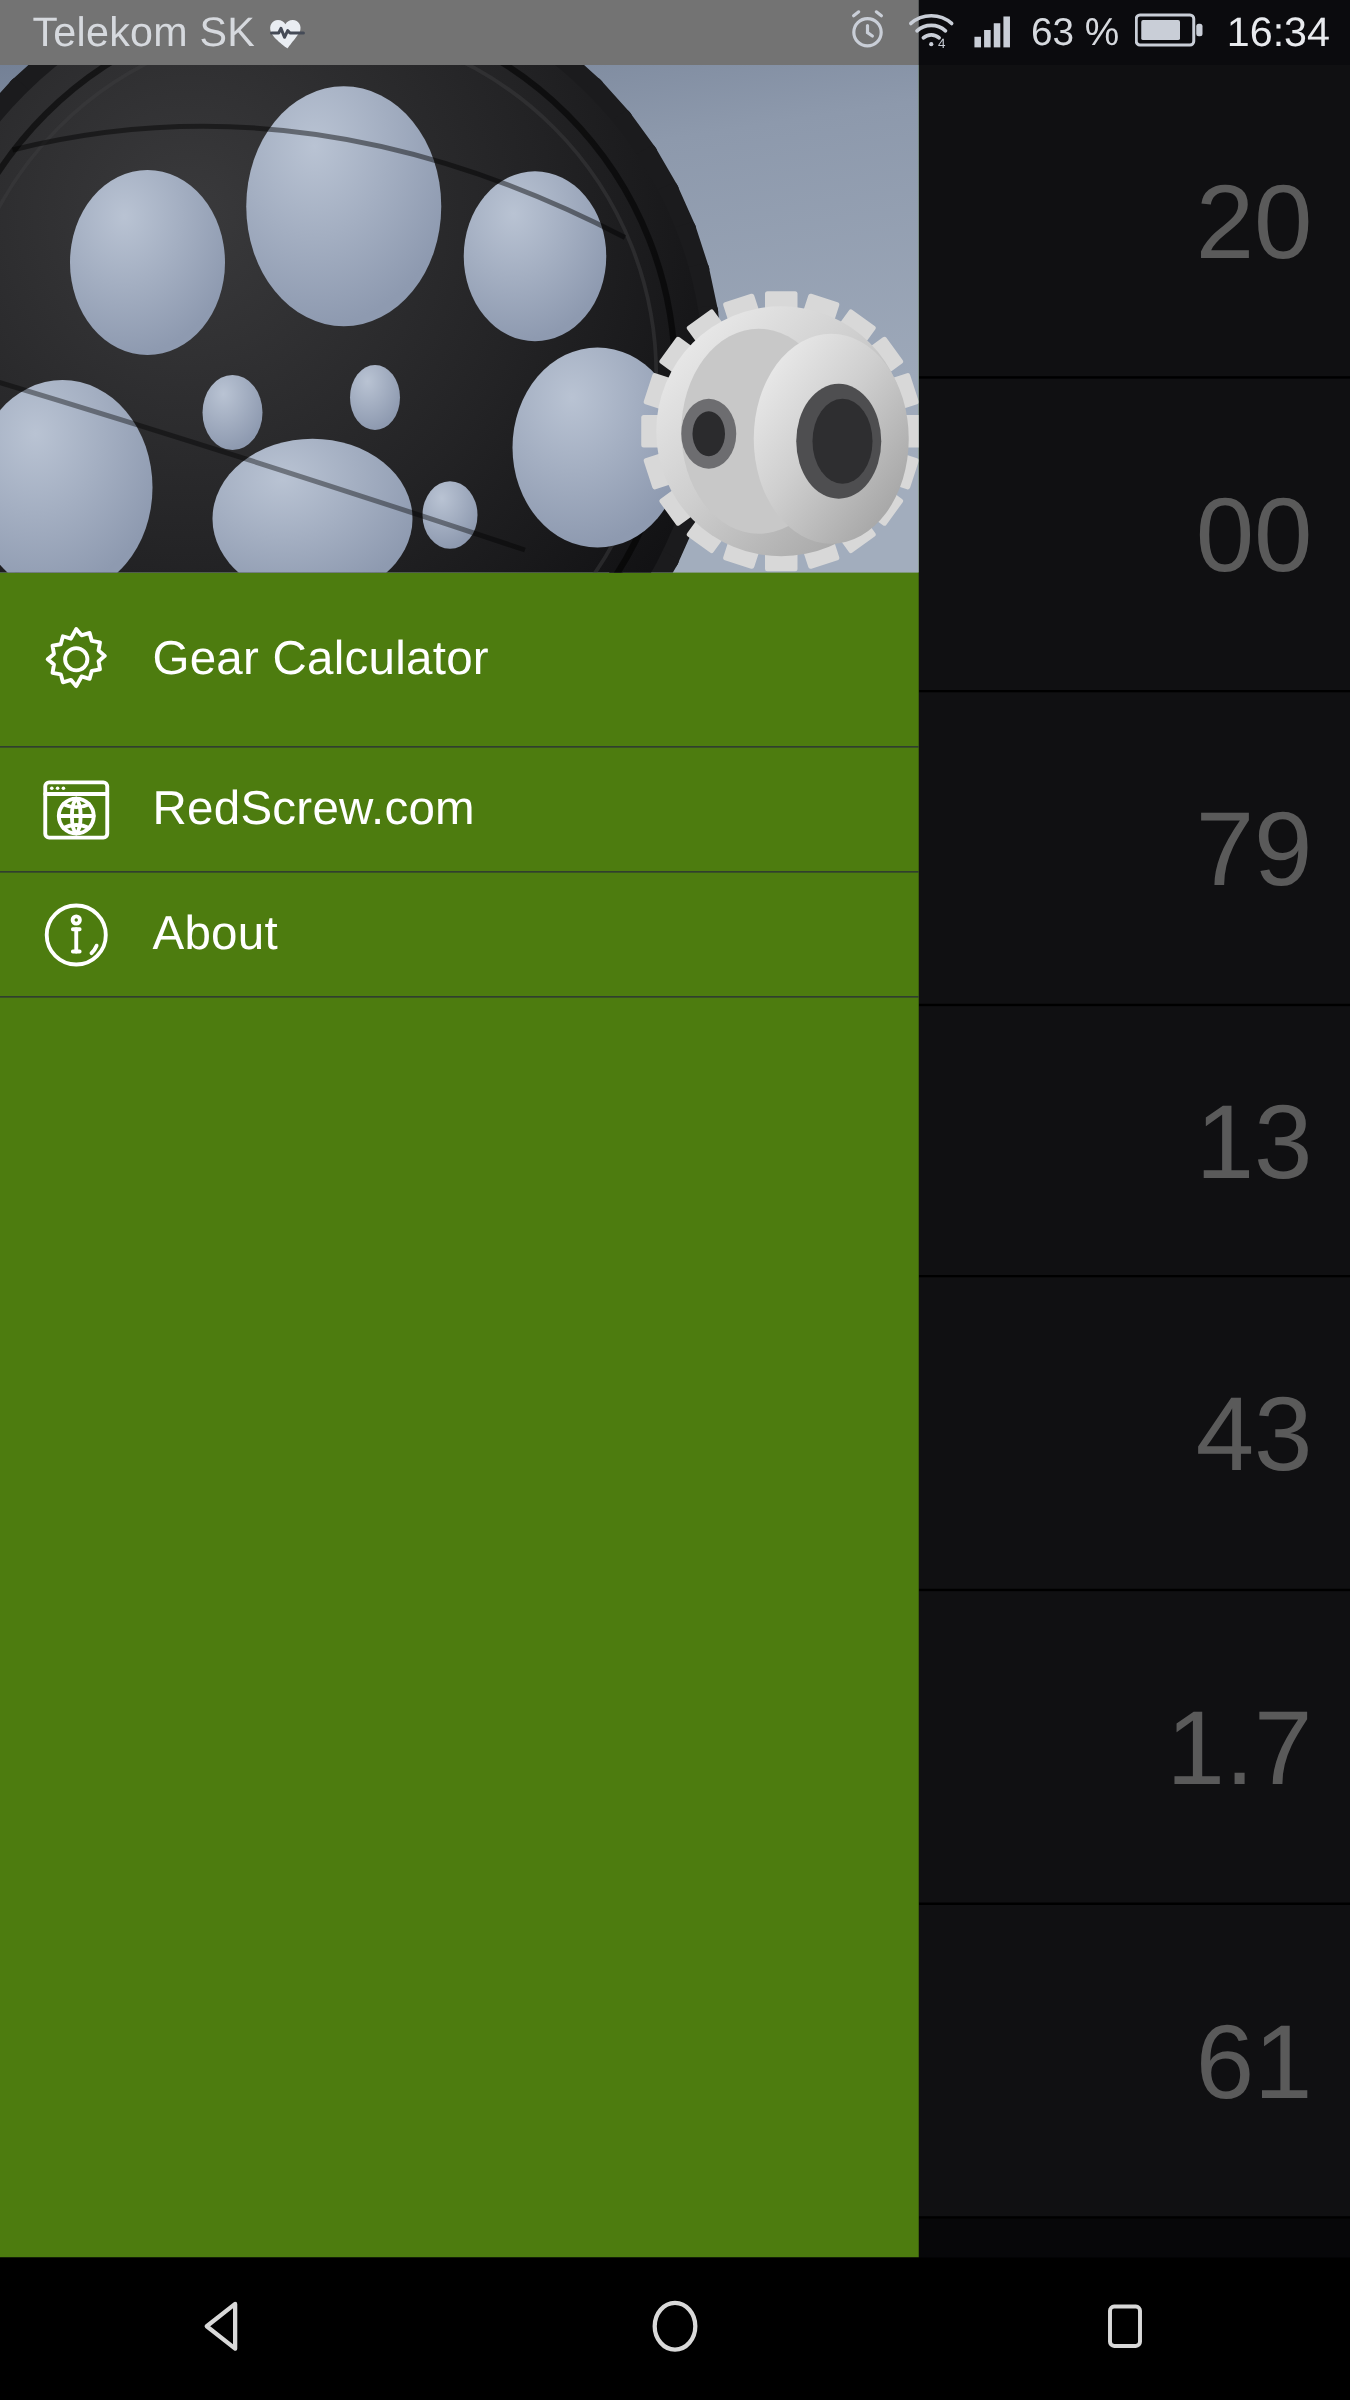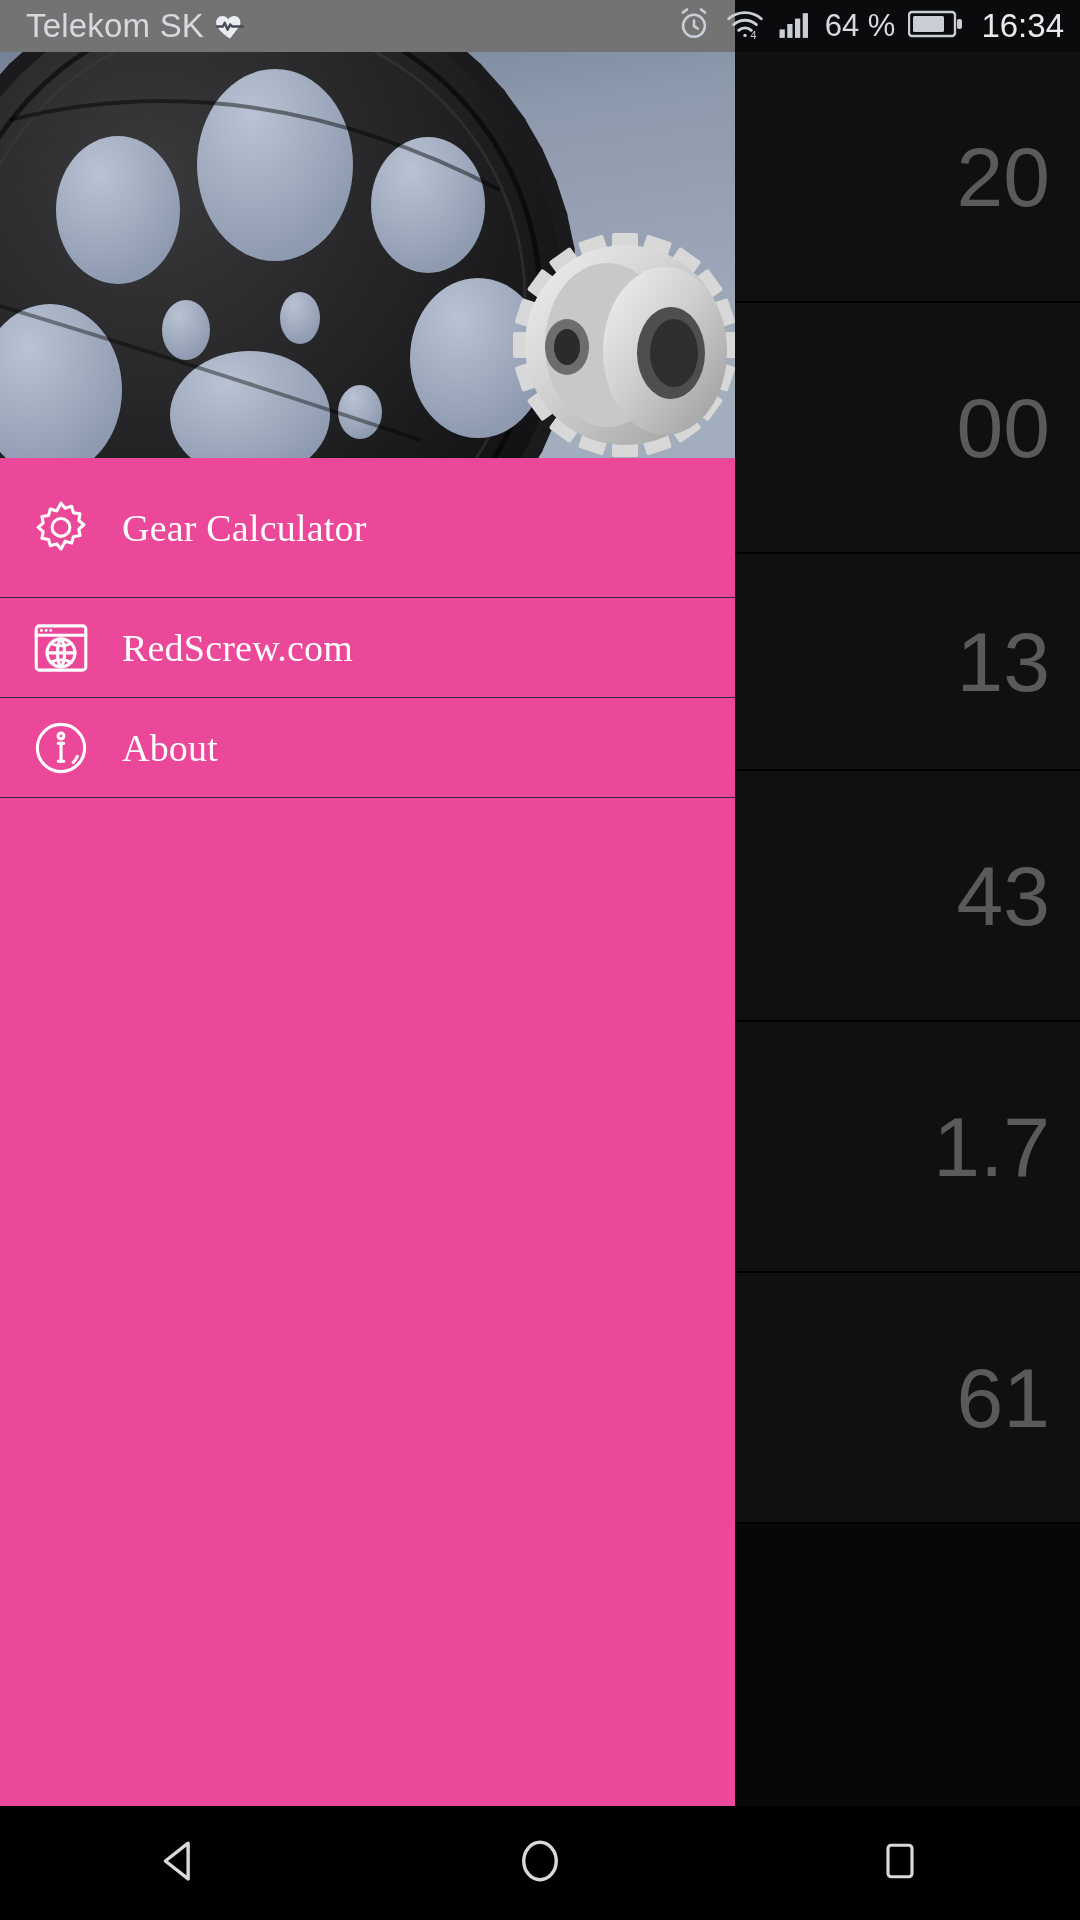--- a/index.html
+++ b/index.html
@@ -57,24 +57,23 @@
     color:#8b8b8b; font-size:84px; font-weight:300; line-height:1;
     white-space:nowrap;
   }
 
   
   #scrim { position:absolute; inset:0; background:rgba(0,0,0,0.35); z-index:10; }
 
   
   #drawer {
     position:absolute; left:0; top:0; width:735px; height:1806px;
-    background:#ec4899;
+    background:#4d7c0f;
     z-index:20;
     overflow:hidden;
-    font-family:Liberation Serif, serif;
   }
   #drawer-header {
     position:relative; width:735px; height:458px;
     overflow:hidden;
     background:linear-gradient(180deg,#6d7a90 0%, #8d99ac 45%, #9aa5b6 100%);
   }
   #drawer-header svg { position:absolute; left:0; top:0; }
 
   .drawer-item {
     position:relative; width:735px; height:100px;
@@ -108,20 +107,23 @@
 
 <div id="screen">
 
   <div id="app-bg">
     <div id="bg-list">
         <div class="bg-row" style="height: 251px;">
           <span class="bg-val">20</span>
         </div>
         <div class="bg-row" style="height: 251px;">
           <span class="bg-val">00</span>
+        </div>
+        <div class="bg-row" style="height: 251px;">
+          <span class="bg-val">79</span>
         </div>
         <div class="bg-row" style="height: 217px;">
           <span class="bg-val">13</span>
         </div>
         <div class="bg-row" style="height: 251px;">
           <span class="bg-val">43</span>
         </div>
         <div class="bg-row" style="height: 251px;">
           <span class="bg-val">1.7</span>
         </div>
@@ -347,21 +349,21 @@
         </svg>
       </span>
       <span>
         <svg width="34" height="34" viewBox="0 0 22 22">
           <rect x="1" y="14.5" width="3.4" height="5.5" fill="#c9ced7"></rect>
           <rect x="6" y="11" width="3.4" height="9" fill="#c9ced7"></rect>
           <rect x="11" y="7.5" width="3.4" height="12.5" fill="#c9ced7"></rect>
           <rect x="16" y="4" width="3.4" height="16" fill="#c9ced7"></rect>
         </svg>
       </span>
-      <span class="sb-batt-text">64 %</span>
+      <span class="sb-batt-text">63 %</span>
       <span>
         <svg width="56" height="30" viewBox="0 0 56 30">
           <rect x="1" y="3" width="46" height="24" rx="3" fill="none" stroke="#c9ced7" stroke-width="2.4"></rect>
           <rect x="5" y="7" width="31" height="16" rx="1.5" fill="#c9ced7"></rect>
           <rect x="49" y="10" width="5" height="10" rx="2" fill="#c9ced7"></rect>
         </svg>
       </span>
       <span class="sb-clock">16:34</span>
     </div>
   </div>

